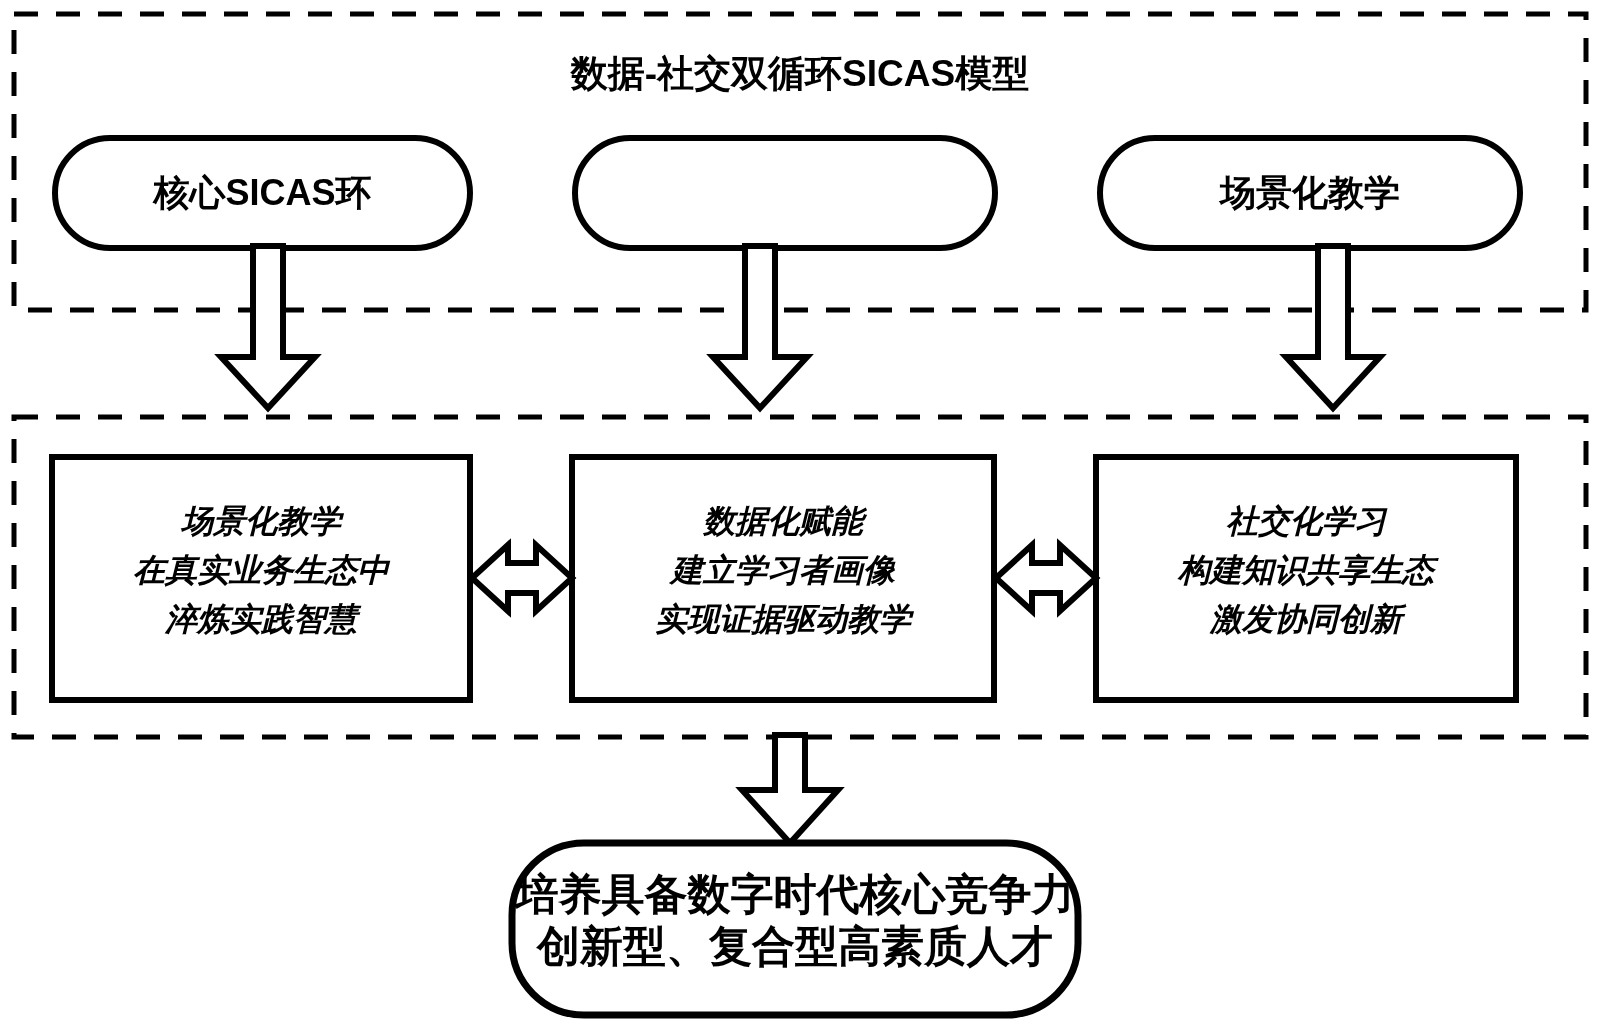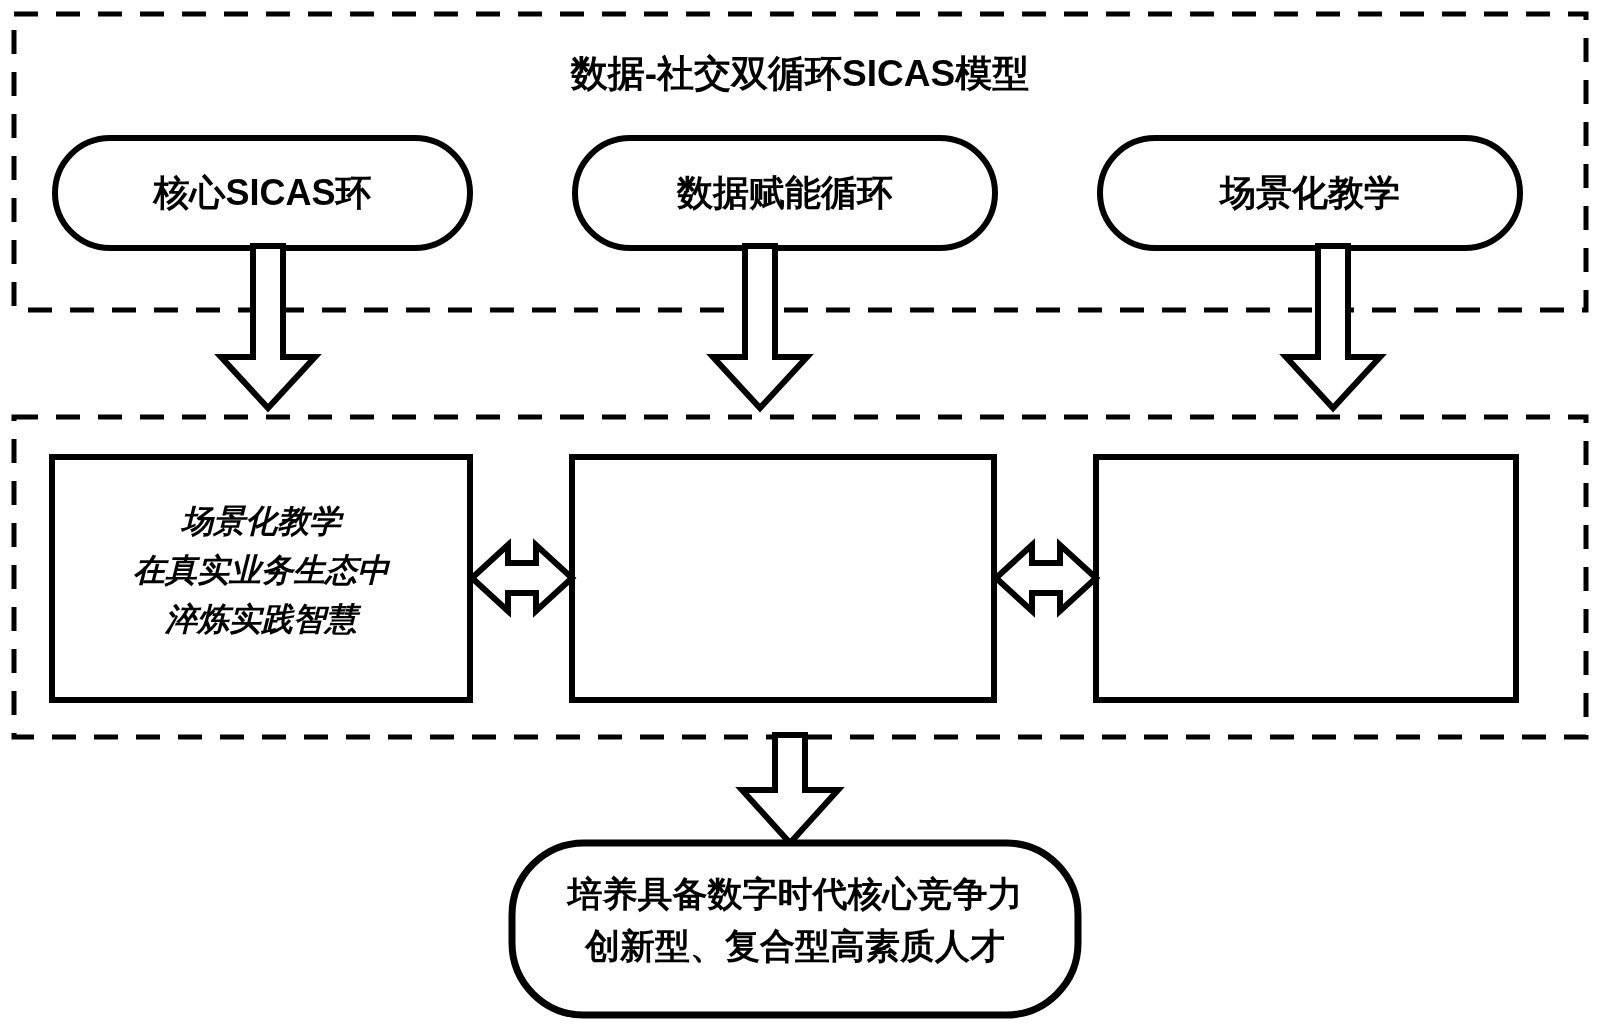--- a/index.html
+++ b/index.html
@@ -59,21 +59,21 @@
     font-style: italic;
   }
   #card-text-0 { left: 52px;   width: 418px; }
   #card-text-1 { left: 572px;  width: 422px; }
   #card-text-2 { left: 1096px; width: 420px; }
 
   #outcome-text {
     left: 512px;
     width: 566px;
     top: 868px;
-    font-size: 35px;
+    font-size: 43px;
     line-height: 52px;
   }
 </style>
 </head>
 <body>
 
 <div id="canvas">
 
   <svg class="layer" viewBox="0 0 1600 1024" xmlns="http://www.w3.org/2000/svg">
 
@@ -100,23 +100,28 @@
     <polygon points="996,578 1032,545 1032,563 1060,563 1060,545 1096,578 1060,611 1060,593 1032,593 1032,611" fill="#ffffff" stroke="#000000" stroke-width="6" stroke-linejoin="miter"></polygon>
 
     <polygon points="775,735 805,735 805,790 838,790 790,843 742,790 775,790" fill="#ffffff" stroke="#000000" stroke-width="6" stroke-linejoin="miter"></polygon>
 
     <rect x="512" y="843" width="566" height="172" rx="72" ry="72" fill="#ffffff" stroke="#000000" stroke-width="7"></rect>
   </svg>
 
   <div class="txt pill-label" id="pill-label-0">核心SICAS环</div>
 
   <div class="txt" id="diagram-title">数据-社交双循环SICAS模型</div>
-  <div class="txt pill-label" id="pill-label-1">数据赋能循环</div>
   <div class="txt pill-label" id="pill-label-2">场景化教学</div>
 
   <div class="txt card-text" id="card-text-0">场景化教学
 在真实业务生态中
 淬炼实践智慧</div>
+  <div class="txt card-text" id="card-text-1">数据化赋能
+建立学习者画像
+实现证据驱动教学</div>
+  <div class="txt card-text" id="card-text-2">社交化学习
+构建知识共享生态
+激发协同创新</div>
 
   <div class="txt" id="outcome-text">培养具备数字时代核心竞争力
 创新型、复合型高素质人才</div>
 
 </div>
 
 </body></html>

